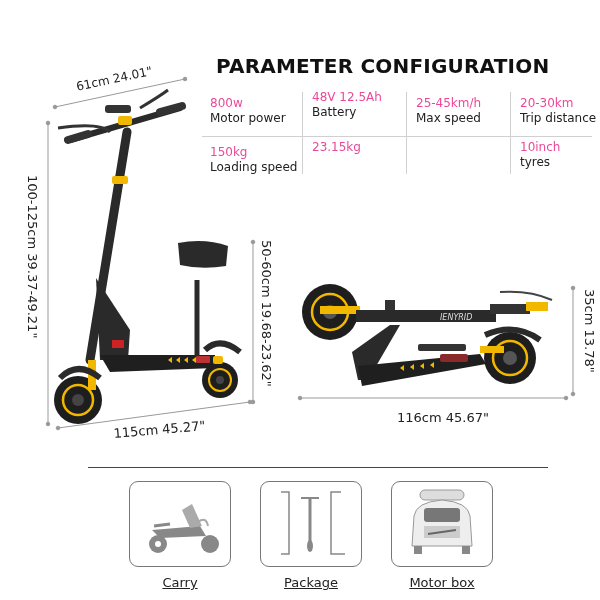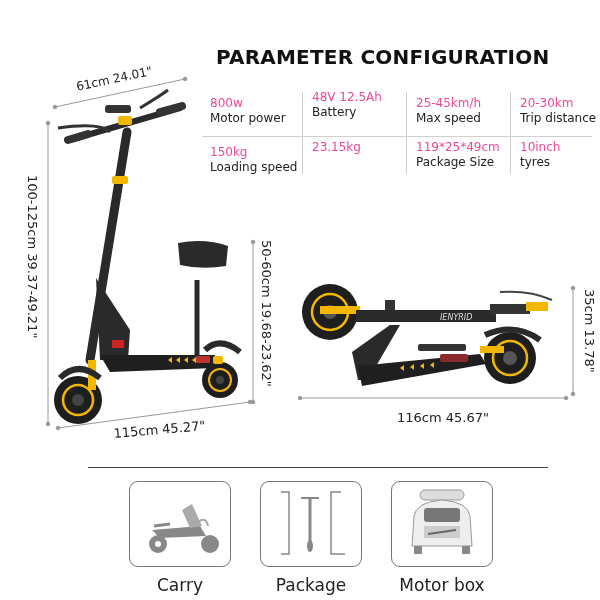--- a/index.html
+++ b/index.html
@@ -1,28 +1,28 @@
 <!DOCTYPE html>
 <html><head>
 <meta charset="utf-8">
 <style>
   html,body{margin:0;padding:0;background:#fff;}
   body{width:600px;height:600px;position:relative;overflow:hidden;font-family:"DejaVu Sans",sans-serif;color:#1a1a1a;}
   .abs{position:absolute;}
-  .title{left:216px;top:45px;font-size:20px;font-weight:bold;letter-spacing:0.2px;color:#111;white-space:nowrap;}
+  .title{left:216px;top:54px;font-size:20px;font-weight:bold;letter-spacing:0.2px;color:#111;white-space:nowrap;}
   .grid{left:202px;top:90px;width:390px;height:86px;}
   .cell{position:absolute;width:96px;height:40px;}
   .cell .v{font-size:12px;color:#ec4899;line-height:15px;white-space:nowrap;}
   .cell .l{font-size:12px;color:#222;line-height:15px;white-space:nowrap;}
   .vline{position:absolute;width:1px;background:#d0d0d0;}
   .hline{position:absolute;height:1px;background:#d0d0d0;}
   .dim{font-size:12px;color:#222;white-space:nowrap;}
   .sep{left:88px;top:467px;width:460px;height:1px;background:#444;}
   .iconbox{top:481px;width:102px;height:86px;border:1.5px solid #777;border-radius:9px;box-sizing:border-box;}
-  .cap{top:575px;font-size:17px;color:#222;width:110px;text-align:center;}
+  .cap{top:575px;font-size:13px;color:#222;width:110px;text-align:center;text-decoration:underline;}
 </style>
 </head>
 <body>
 
 <div class="abs title">PARAMETER CONFIGURATION</div>
 
 <div class="abs grid">
   <div class="cell" style="left:8px;top:6px">
     <div class="v">800w</div>
     <div class="l">Motor power</div>
@@ -38,24 +38,20 @@
   <div class="cell" style="left:318px;top:6px">
     <div class="v">20-30km</div>
     <div class="l">Trip distance</div>
   </div>
   <div class="cell" style="left:8px;top:55px">
     <div class="v">150kg</div>
     <div class="l">Loading speed</div>
   </div>
   <div class="cell" style="left:110px;top:50px">
     <div class="v">23.15kg</div>
-  </div>
-  <div class="cell" style="left:214px;top:50px">
-    <div class="v">119*25*49cm</div>
-    <div class="l">Package Size</div>
   </div>
   <div class="cell" style="left:318px;top:50px">
     <div class="v">10inch</div>
     <div class="l">tyres</div>
   </div>
   <div class="hline" style="left:0;top:46px;width:390px"></div>
   <div class="vline" style="left:100px;top:2px;height:82px"></div>
   <div class="vline" style="left:204px;top:2px;height:82px"></div>
   <div class="vline" style="left:308px;top:2px;height:82px"></div>
 </div>

